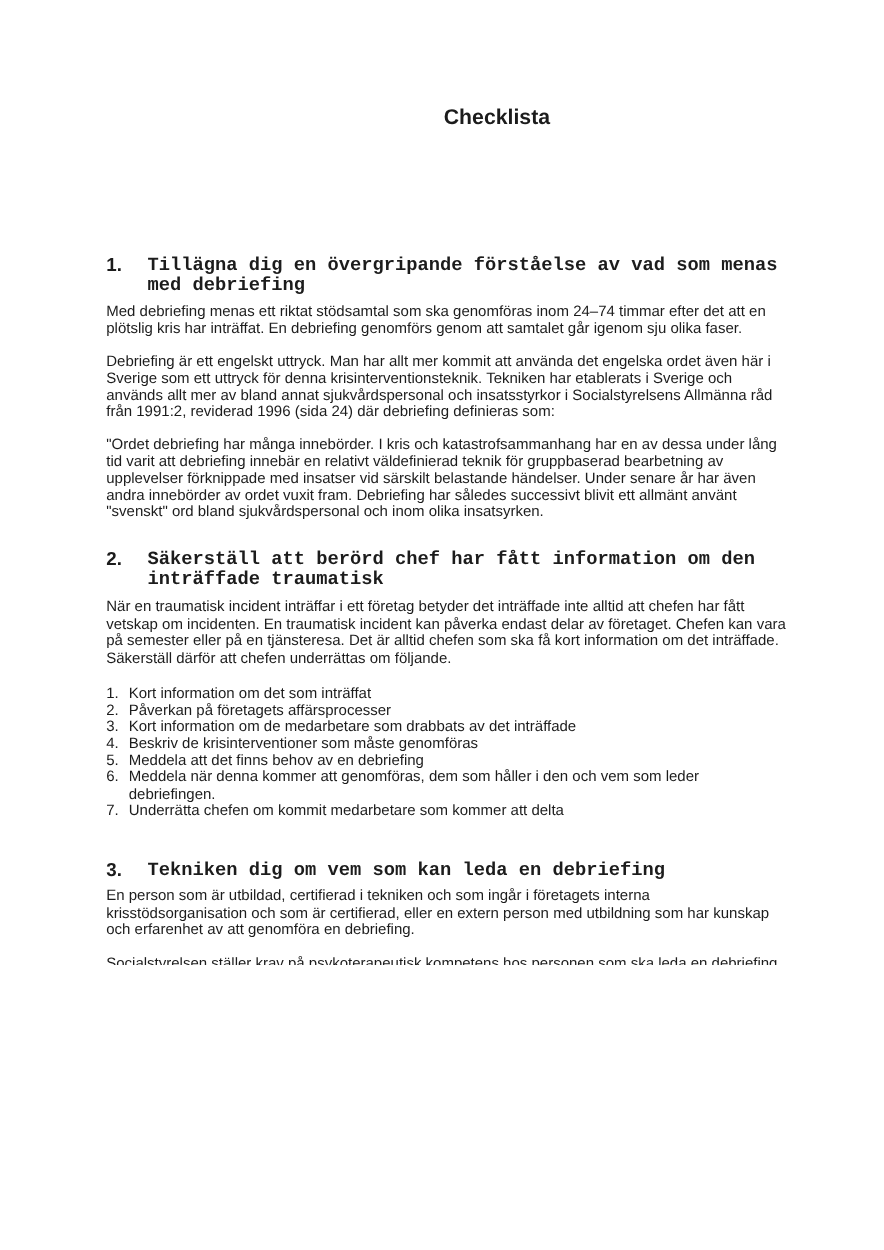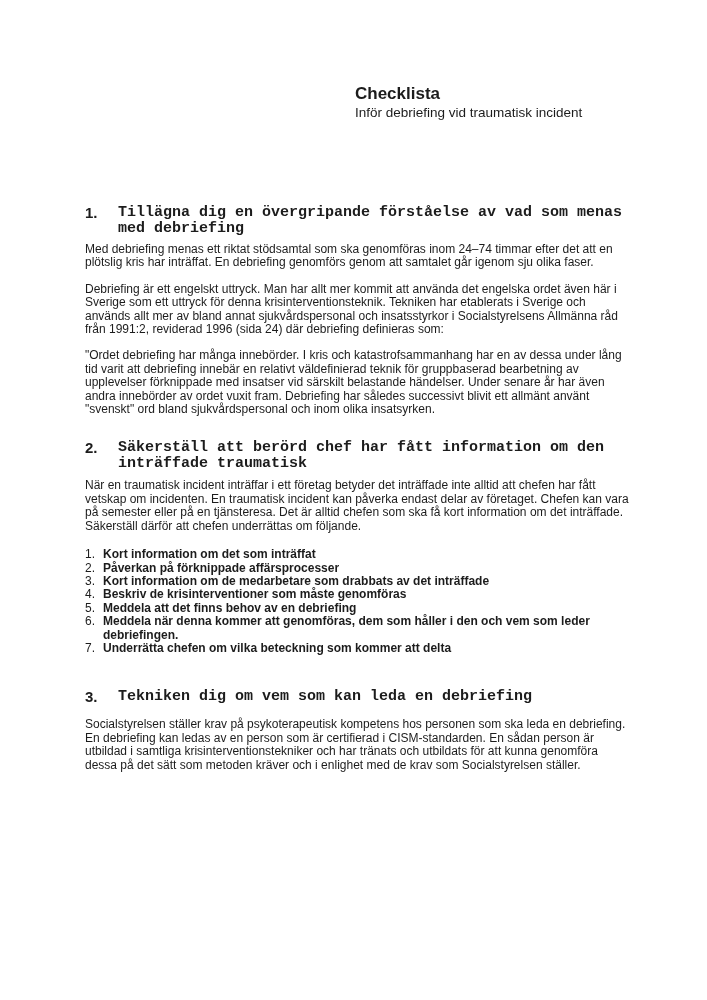--- a/index.html
+++ b/index.html
@@ -34,38 +34,37 @@
   }
   .mt6  { margin-top: 6px; }
   .mt7  { margin-top: 7px; }
   .mt5  { margin-top: 5px; }
   .mt24 { margin-top: 24px; }
   .mt34 { margin-top: 34px; }
 
   .num-list { margin-top: 15px; font-size: 12px; line-height: 13.4px; }
   .list-row { display: flex; }
   .li-num { width: 18px; flex-shrink: 0; }
-  .li-text { flex: 1; font-weight: bold; }
+  .li-text { flex: 1; }
 
   .footer {
     position: absolute;
     left: 0; right: 0;
     top: 941px;
     text-align: center;
     font-size: 12px;
   }
 </style>
 </head>
 <body>
 
 <div class="page">
 
   <div class="doc-header">
     <div class="doc-title">Checklista</div>
-    <div class="doc-subtitle">Inför debriefing vid traumatisk incident</div>
   </div>
 
   <div class="content">
 
     <div class="sec-heading">
       <span class="sec-num">1.</span>
       <span class="sec-title">Tillägna dig en övergripande förståelse av vad som menas med debriefing</span>
     </div>
     <p class="para mt6">Med debriefing menas ett riktat stödsamtal som ska genomföras inom 24–74 timmar efter det att en plötslig kris har inträffat. En debriefing genomförs genom att samtalet går igenom sju olika faser.</p>
     <p class="para">Debriefing är ett engelskt uttryck. Man har allt mer kommit att använda det engelska ordet även här i Sverige som ett uttryck för denna krisinterventionsteknik. Tekniken har etablerats i Sverige och används allt mer av bland annat sjukvårdspersonal och insatsstyrkor i Socialstyrelsens Allmänna råd från 1991:2, reviderad 1996 (sida 24) där debriefing definieras som:</p>
@@ -77,47 +76,48 @@
     </div>
     <p class="para mt7">När en traumatisk incident inträffar i ett företag betyder det inträffade inte alltid att chefen har fått vetskap om incidenten. En traumatisk incident kan påverka endast delar av företaget. Chefen kan vara på semester eller på en tjänsteresa. Det är alltid chefen som ska få kort information om det inträffade. Säkerställ därför att chefen underrättas om följande.</p>
 
     <div class="num-list">
       <div class="list-row">
         <span class="li-num">1.</span>
         <span class="li-text">Kort information om det som inträffat</span>
       </div>
       <div class="list-row">
         <span class="li-num">2.</span>
-        <span class="li-text">Påverkan på förknippade affärsprocesser</span>
+        <span class="li-text">Påverkan på företagets affärsprocesser</span>
       </div>
       <div class="list-row">
         <span class="li-num">3.</span>
         <span class="li-text">Kort information om de medarbetare som drabbats av det inträffade</span>
       </div>
       <div class="list-row">
         <span class="li-num">4.</span>
         <span class="li-text">Beskriv de krisinterventioner som måste genomföras</span>
       </div>
       <div class="list-row">
         <span class="li-num">5.</span>
         <span class="li-text">Meddela att det finns behov av en debriefing</span>
       </div>
       <div class="list-row">
         <span class="li-num">6.</span>
         <span class="li-text">Meddela när denna kommer att genomföras, dem som håller i den och vem som leder debriefingen.</span>
       </div>
       <div class="list-row">
         <span class="li-num">7.</span>
-        <span class="li-text">Underrätta chefen om vilka beteckning som kommer att delta</span>
+        <span class="li-text">Underrätta chefen om kommit medarbetare som kommer att delta</span>
       </div>
     </div>
 
     <div class="sec-heading mt34">
       <span class="sec-num">3.</span>
       <span class="sec-title">Tekniken dig om vem som kan leda en debriefing</span>
     </div>
+    <p class="para mt5">En person som är utbildad, certifierad i tekniken och som ingår i företagets interna krisstödsorganisation och som är certifierad, eller en extern person med utbildning som har kunskap och erfarenhet av att genomföra en debriefing.</p>
     <p class="para">Socialstyrelsen ställer krav på psykoterapeutisk kompetens hos personen som ska leda en debriefing. En debriefing kan ledas av en person som är certifierad i CISM-standarden. En sådan person är utbildad i samtliga krisinterventionstekniker och har tränats och utbildats för att kunna genomföra dessa på det sätt som metoden kräver och i enlighet med de krav som Socialstyrelsen ställer.</p>
 
   </div>
 
   <div class="footer">1(4)</div>
 
 </div>
 
 </body></html>

